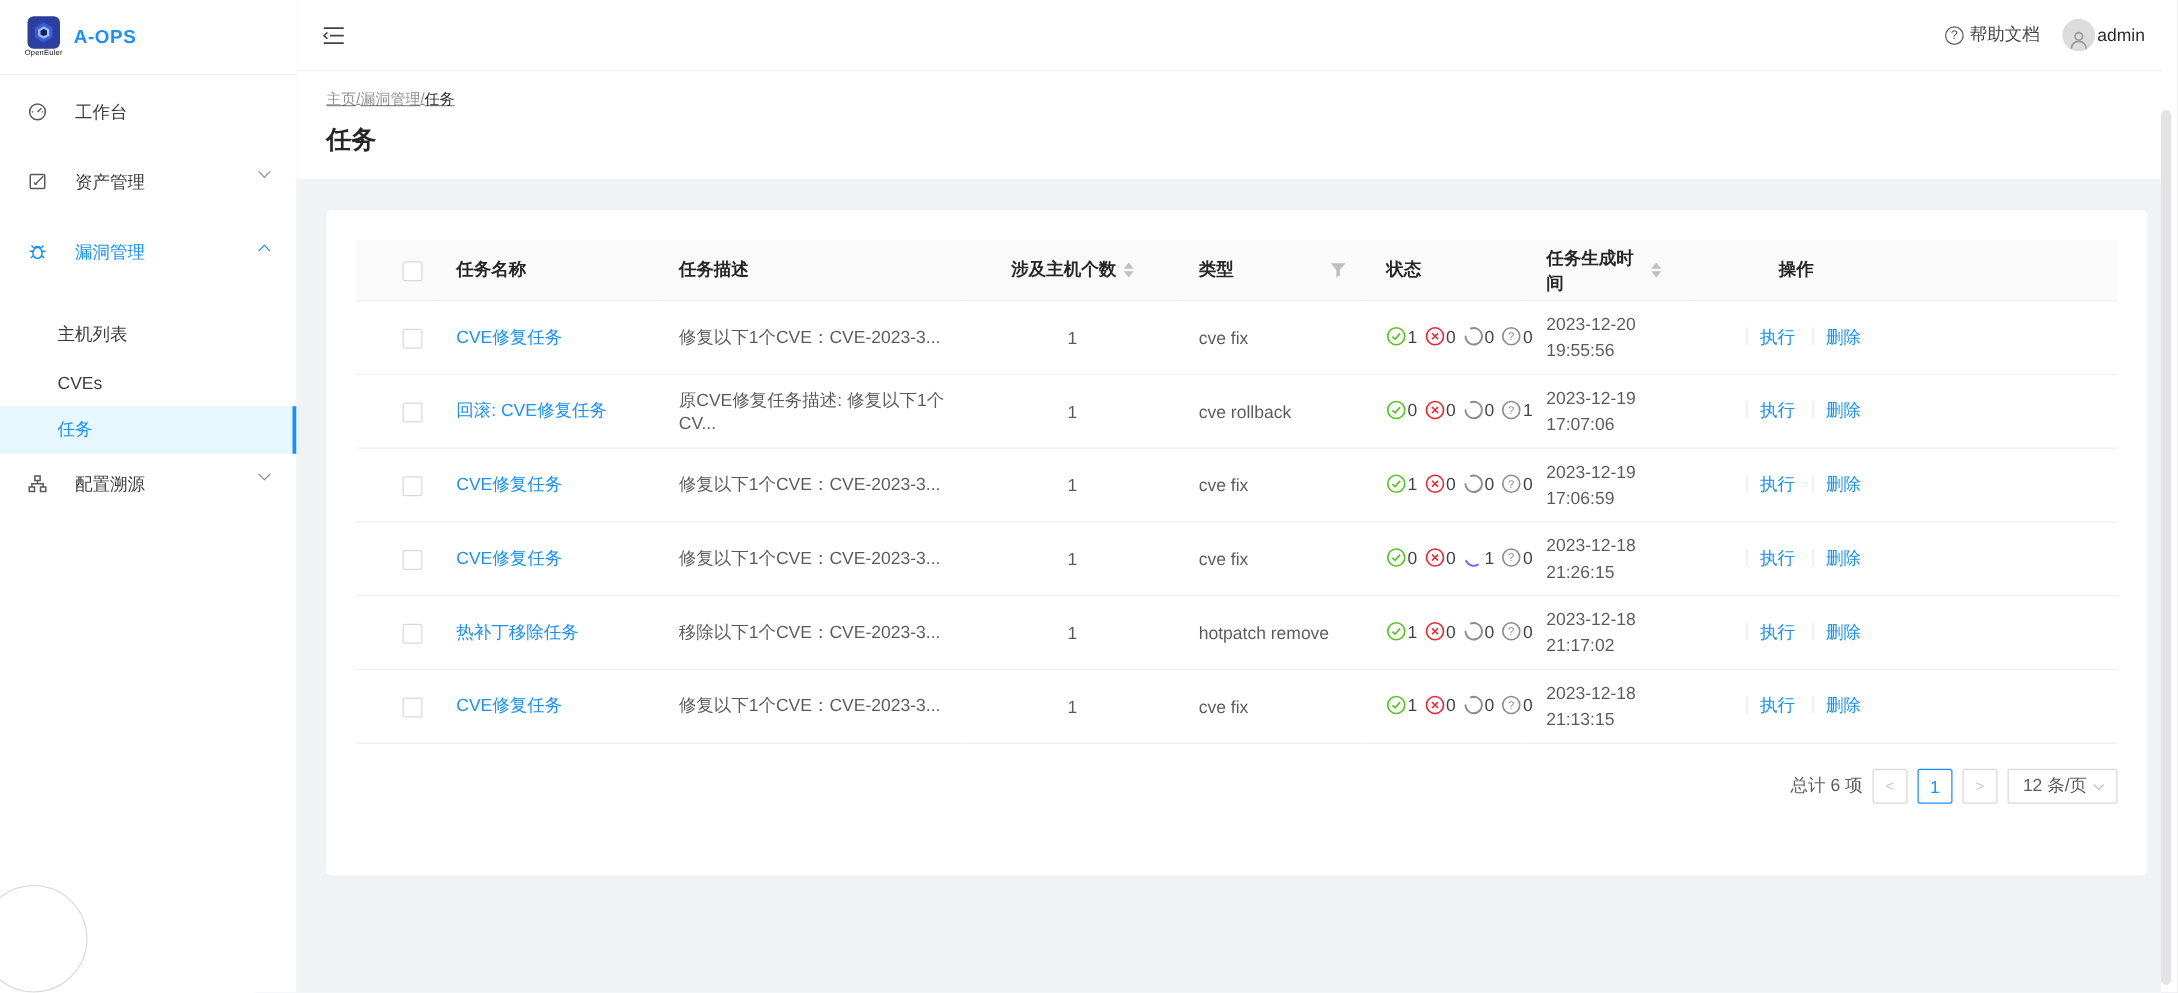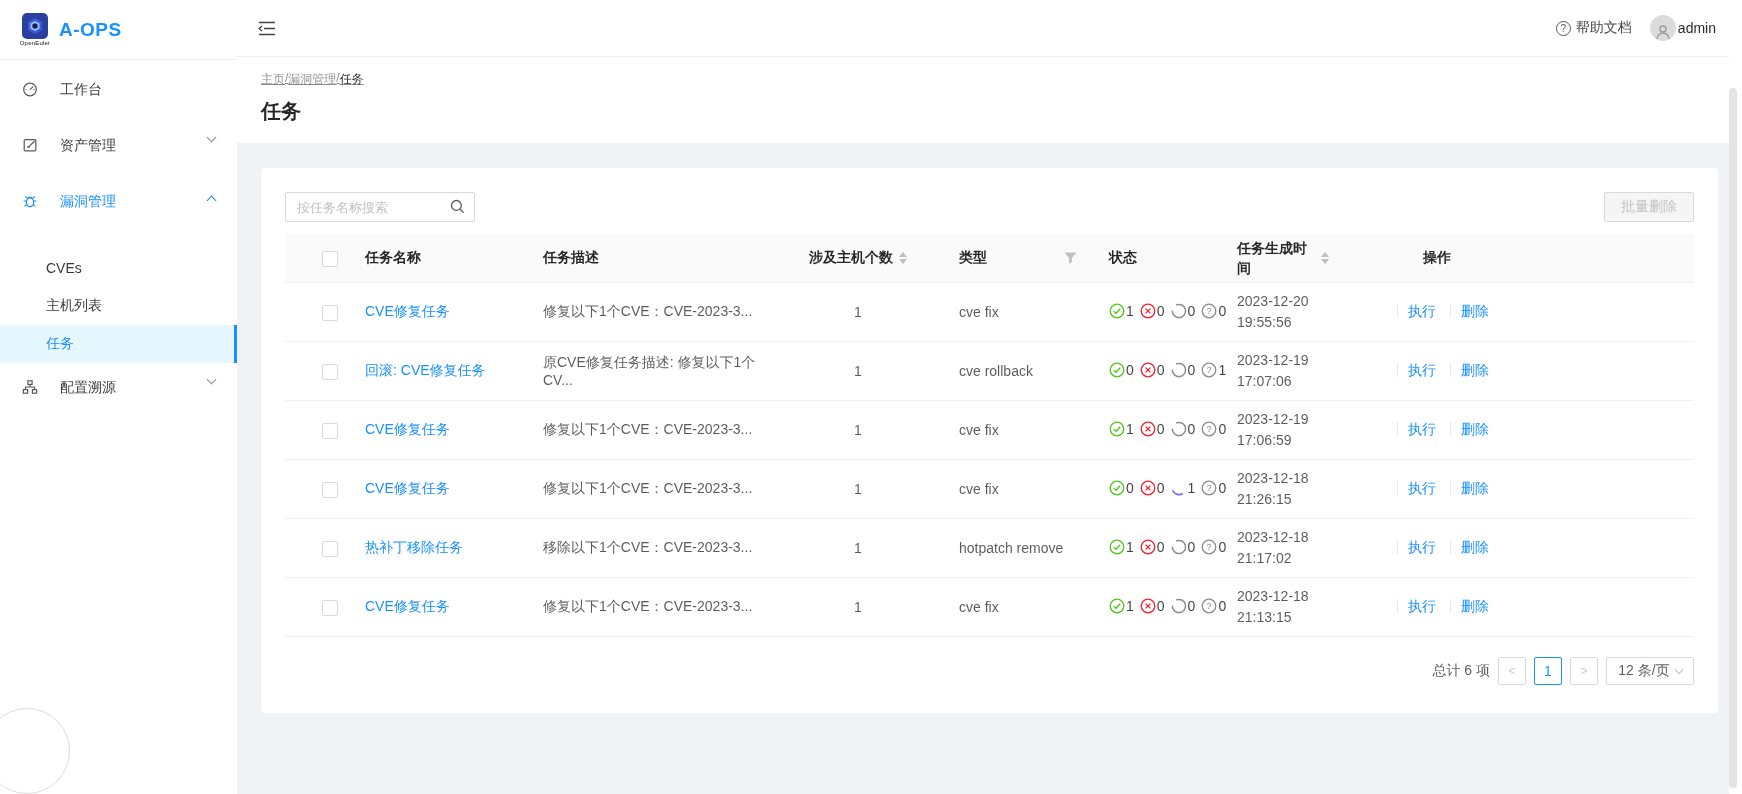--- a/index.html
+++ b/index.html
@@ -6,21 +6,21 @@
   html,body { width:1742px; height:794px; overflow:hidden;
     font-family:"Liberation Sans","DejaVu Sans",sans-serif; font-size:14px; color:rgba(0,0,0,.85); background:#f0f2f5; }
   .app { display:flex; width:100%; height:100%; }
 
   
   .sidebar { width:237px; min-width:237px; background:#fff; height:100%; position:relative; z-index:2; }
   .logo-row { height:60px; display:flex; align-items:center; padding-left:20px; border-bottom:1px solid #f0f0f0; }
   .logo-box { width:30px; display:flex; flex-direction:column; align-items:center; }
   .logo-icon { width:26px; height:26px; border-radius:5px; background:#2b3f9e; display:flex; align-items:center; justify-content:center; }
   .logo-caption { font-size:6px; color:#111; margin-top:1px; letter-spacing:.2px; }
-  .app-name { margin-left:9px; font-size:19px; font-weight:bold; color:#1890ff; letter-spacing:.5px; }
+  .app-name { margin-left:9px; font-size:15px; font-weight:bold; color:#1890ff; letter-spacing:.5px; }
   .nav { padding-top:5px; }
   .nav-item { height:40px; margin:16px 0; display:flex; align-items:flex-start; padding:0 22px; cursor:pointer; color:rgba(0,0,0,.78);gap:12px; }
   .nav-item .nav-ico { width:16px; height:16px; margin-right:10px; flex:0 0 16px; }
   .nav-item .lbl { flex:1; }
   .nav-item.active-parent, .nav-item.active-parent .lbl { color:#1890ff; }
   .chev { width:7px; height:7px; border-right:1.4px solid #8c8c8c; border-bottom:1.4px solid #8c8c8c; transform:rotate(45deg); margin-top:-3px; }
   .chev.up { transform:rotate(-135deg); margin-top:4px; border-color:#1890ff; }
   .submenu .sub-item { height:38px; display:flex; align-items:center; padding-left:46px; cursor:pointer; color:rgba(0,0,0,.78); position:relative; }
   .sub-item.active { background:#e6f7ff; color:#1890ff; }
   .sub-item.active::after { content:""; position:absolute; right:0; top:0; width:3px; height:100%; background:#1890ff; }
@@ -142,24 +142,24 @@
             <ellipse cx="8" cy="9.3" rx="3.6" ry="4.4"></ellipse>
             <path d="M5.3 5.6 A3.2 3.2 0 0 1 10.7 5.6"></path>
             <path d="M4.4 8 H1.6 M14.4 8 H11.6 M4.8 11.5 L2.6 13.4 M11.2 11.5 L13.4 13.4 M5 5.2 L3.2 3.4 M11 5.2 L12.8 3.4"></path>
           </svg>
         <span class="lbl">漏洞管理</span>
         <span class="chev up"></span>
       </div>
 
       <div class="submenu">
         <div class="sub-item">
+          <span>主机列表</span>
+        </div>
+        <div class="sub-item">
           <span>CVEs</span>
-        </div>
-        <div class="sub-item">
-          <span>主机列表</span>
         </div>
         <div class="sub-item active">
           <span>任务</span>
         </div>
       </div>
 
 
       <div class="nav-item">
         <svg class="nav-ico" viewBox="0 0 16 16" fill="none" stroke="#595959" stroke-width="1.2">
             <rect x="5.9" y="1.8" width="4.2" height="3.6"></rect>
@@ -206,30 +206,20 @@
         <span class="link-crumb">漏洞管理</span>
         <span class="sep">/</span>
         <span class="current">任务</span>
       </div>
       <div class="page-title">任务</div>
     </div>
 
     <div class="content">
       <div class="card">
 
-        <div class="toolbar">
-          <div class="search-wrap">
-            <input class="search-input" type="text" placeholder="按任务名称搜索" style="">
-            <svg class="search-ico" width="15" height="15" viewBox="0 0 15 15" fill="none" stroke="#595959" stroke-width="1.3">
-                <circle cx="6.4" cy="6.4" r="4.9"></circle>
-                <path d="M10.2 10.2 L13.6 13.6"></path>
-              </svg>
-          </div>
-          <button class="btn-disabled">批量删除</button>
-        </div>
 
         <table>
           <thead>
             <tr>
               <th class="h-check"><span class="checkbox"></span></th>
               <th class="h-name">任务名称</th>
               <th class="h-desc">任务描述</th>
               <th class="h-hosts">
                 <span class="th-flex th-center">
                   <span>涉及主机个数</span>

